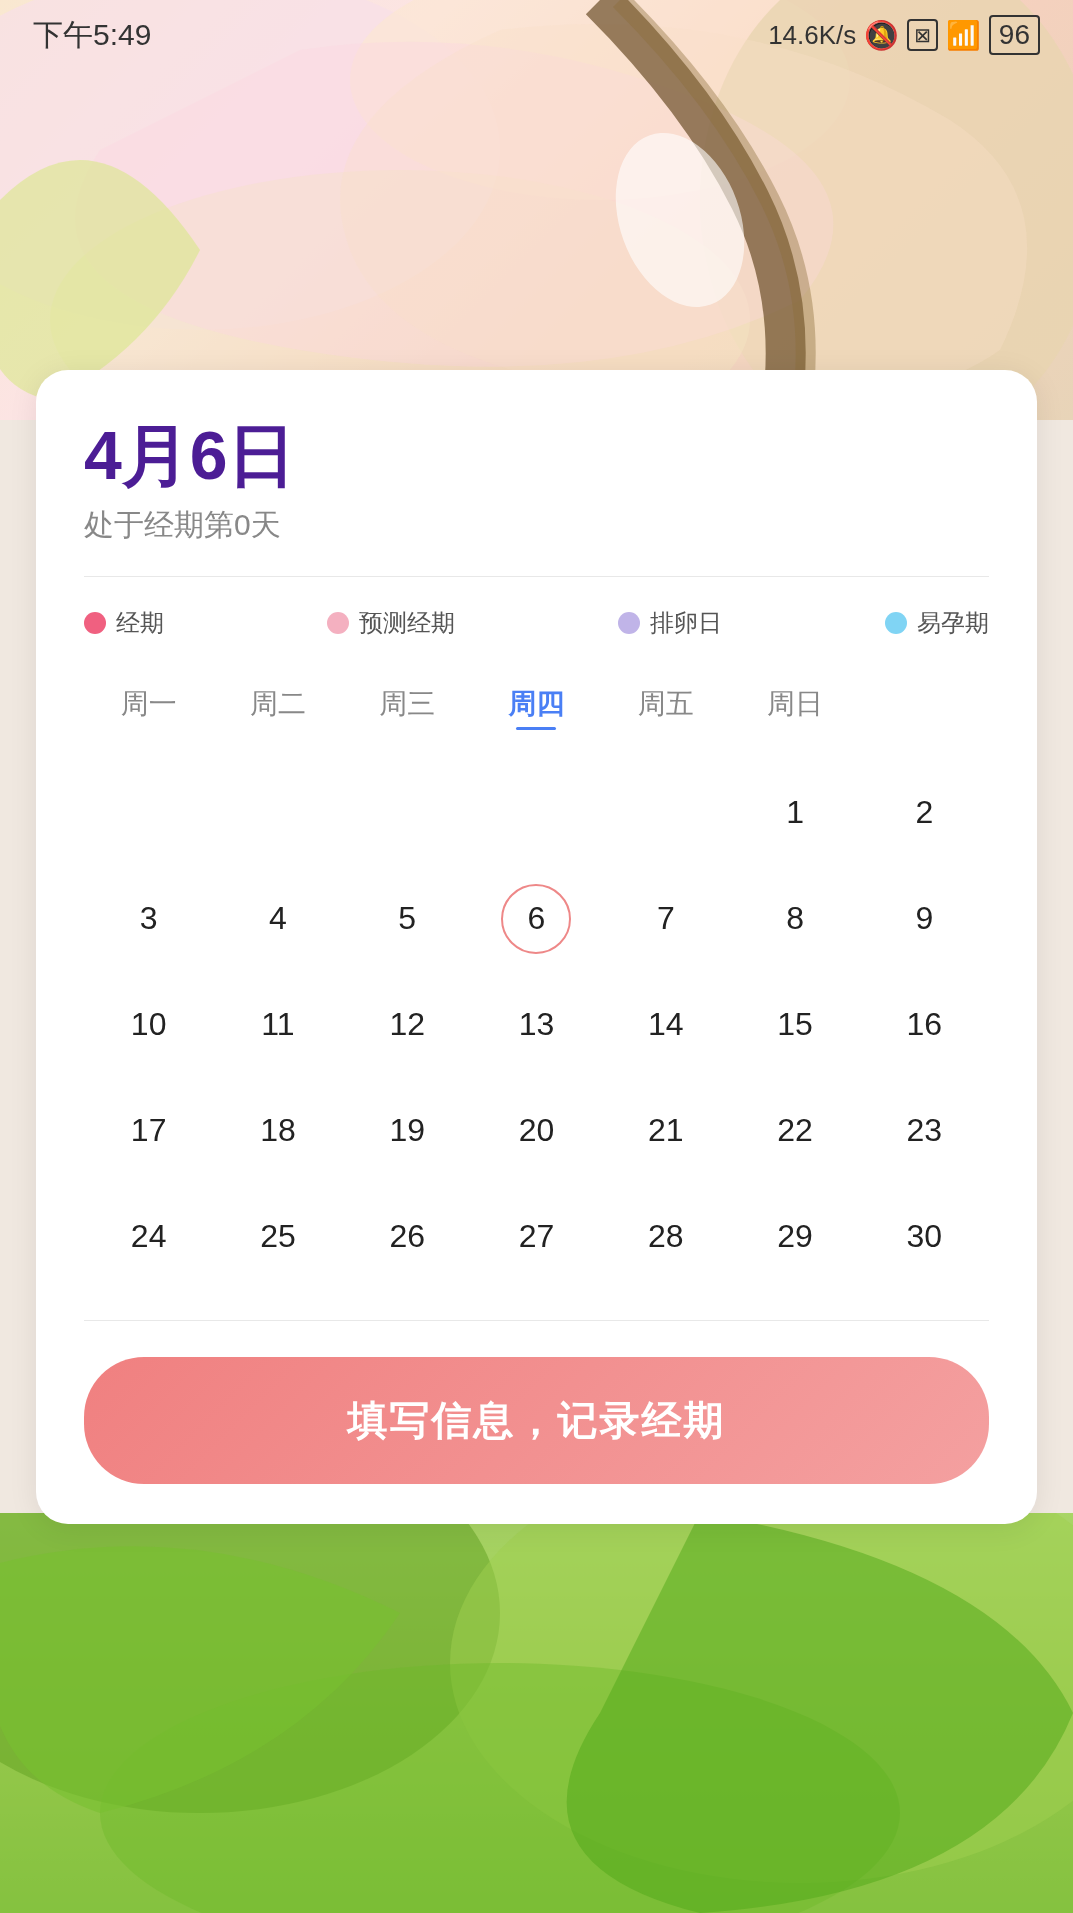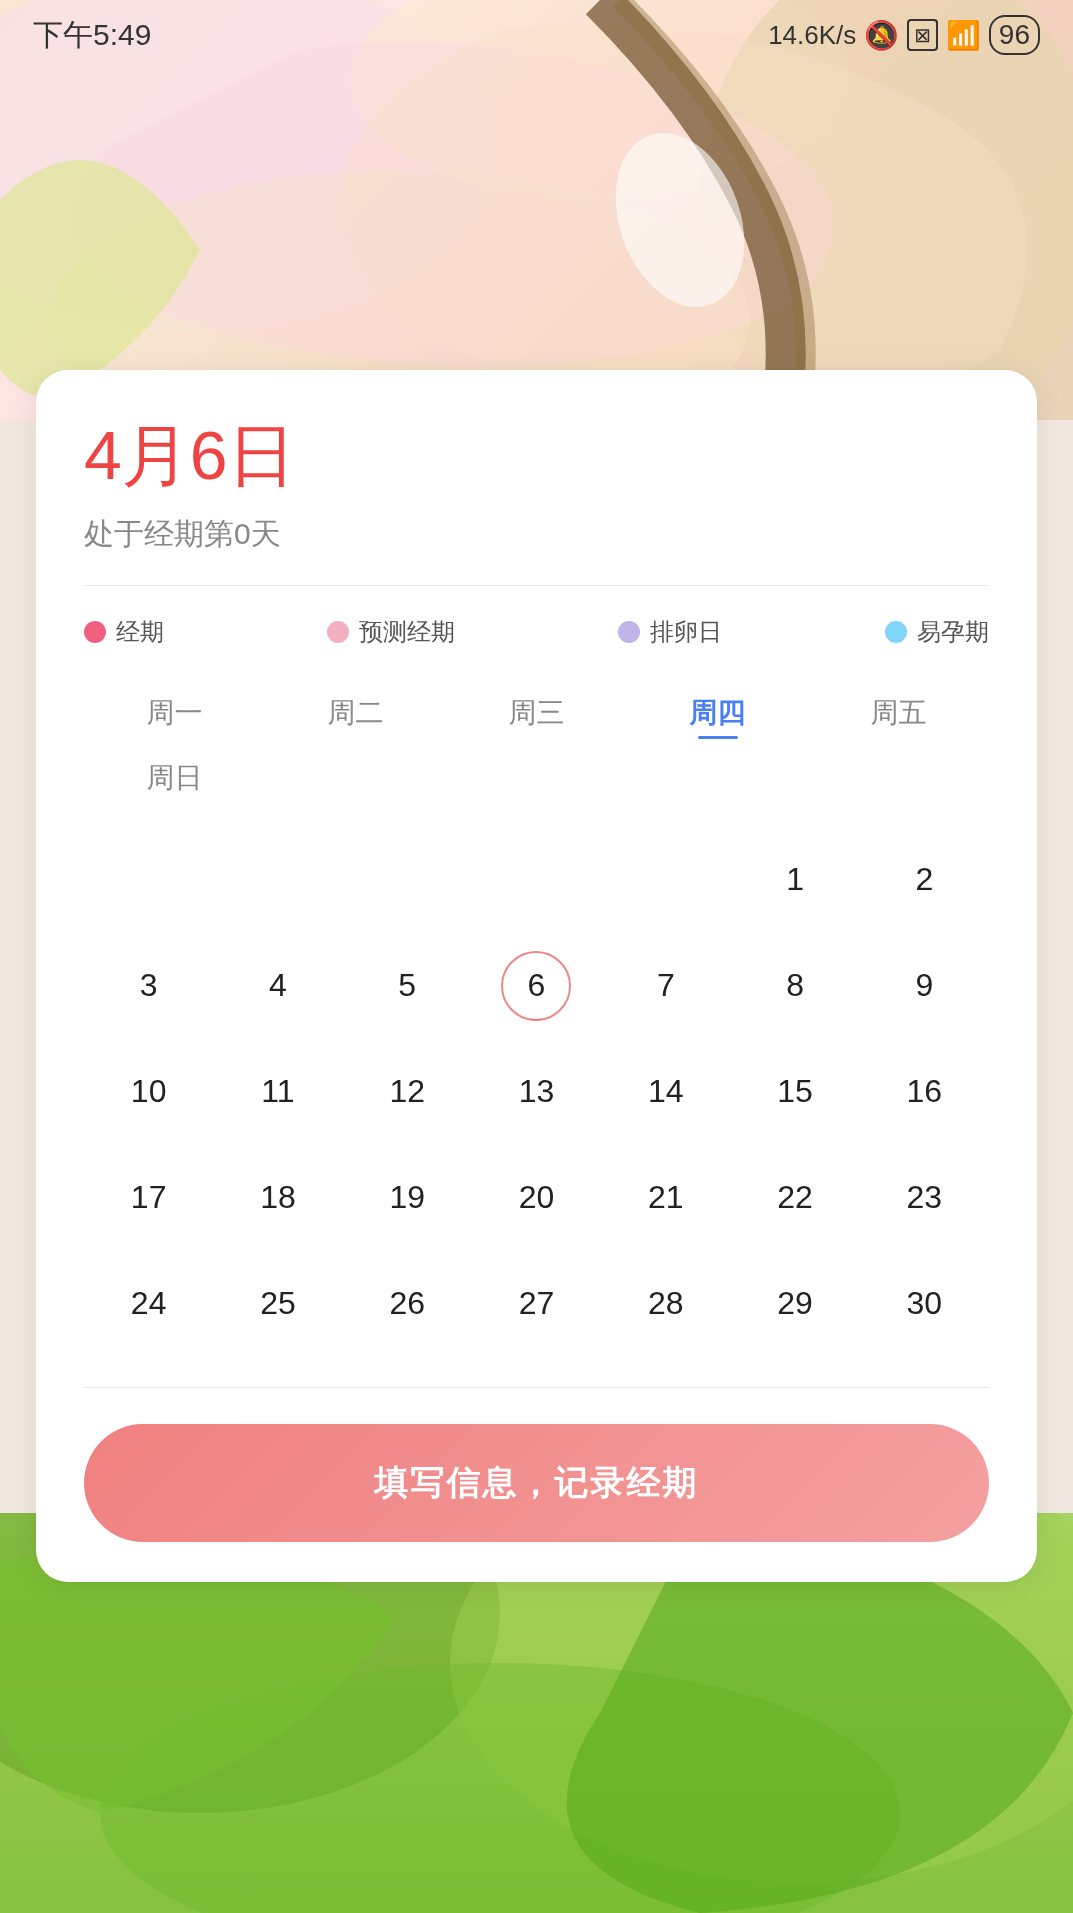--- a/index.html
+++ b/index.html
@@ -64,24 +64,24 @@
       right: 36px;
       background: white;
       border-radius: 32px;
       padding: 48px 48px 40px;
       z-index: 50;
       box-shadow: 0 4px 30px rgba(0,0,0,0.08);
     }
 
     .date-title {
       font-size: 68px;
-      font-weight: 400;
-      color: #ef4444;
+      font-weight: 700;
+      color: #4c1d95;
       line-height: 1.1;
-      margin-bottom: 21px;
+      margin-bottom: 12px;
     }
 
     .date-subtitle {
       font-size: 30px;
       color: #888;
       margin-bottom: 30px;
     }
 
     .divider {
       height: 1px;
@@ -111,21 +111,21 @@
     }
 
     .legend-label {
       font-size: 24px;
       color: #555;
     }
 
     
     .weekdays {
       display: grid;
-      grid-template-columns: repeat(5, 1fr);
+      grid-template-columns: repeat(7, 1fr);
       margin-bottom: 20px;
     }
 
     .weekday {
       text-align: center;
       font-size: 28px;
       color: #888;
       padding: 10px 0;
     }
 
@@ -190,21 +190,21 @@
       margin-bottom: 36px;
     }
 
     
     .cta-button {
       width: 100%;
       padding: 36px 0;
       background: linear-gradient(135deg, #f08080 0%, #f4a0a0 100%);
       border: none;
       border-radius: 60px;
-      font-size: 34px;
+      font-size: 40px;
       font-weight: 600;
       color: white;
       cursor: pointer;
       letter-spacing: 2px;
       font-family: Liberation Mono, monospace;
     }
 
     
     .bg-svg-top {
       position: absolute;
@@ -251,21 +251,21 @@
   </svg>
 </div>
 
 <div class="status-bar">
   <span class="status-time">下午5:49</span>
   <div class="status-icons">
     <span style="font-size:26px;">14.6K/s</span>
     <span style="font-size:28px;">🔕</span>
     <span style="font-size:26px; border:2px solid #333; padding:2px 5px; border-radius:4px; font-size:20px;">⊠</span>
     <span style="font-size:28px;">📶</span>
-    <span style="font-size:28px; border:2px solid #333; border-radius:16px; padding:2px 8px;">96</span>
+    <span style="font-size:28px; border:2px solid #333; border-radius:4px; padding:2px 8px;">96</span>
   </div>
 </div>
 
 <div class="main-card">
   
   <div class="date-title">4月6日</div>
   <div class="date-subtitle">处于经期第0天</div>
   
   <div class="divider"></div>
   

